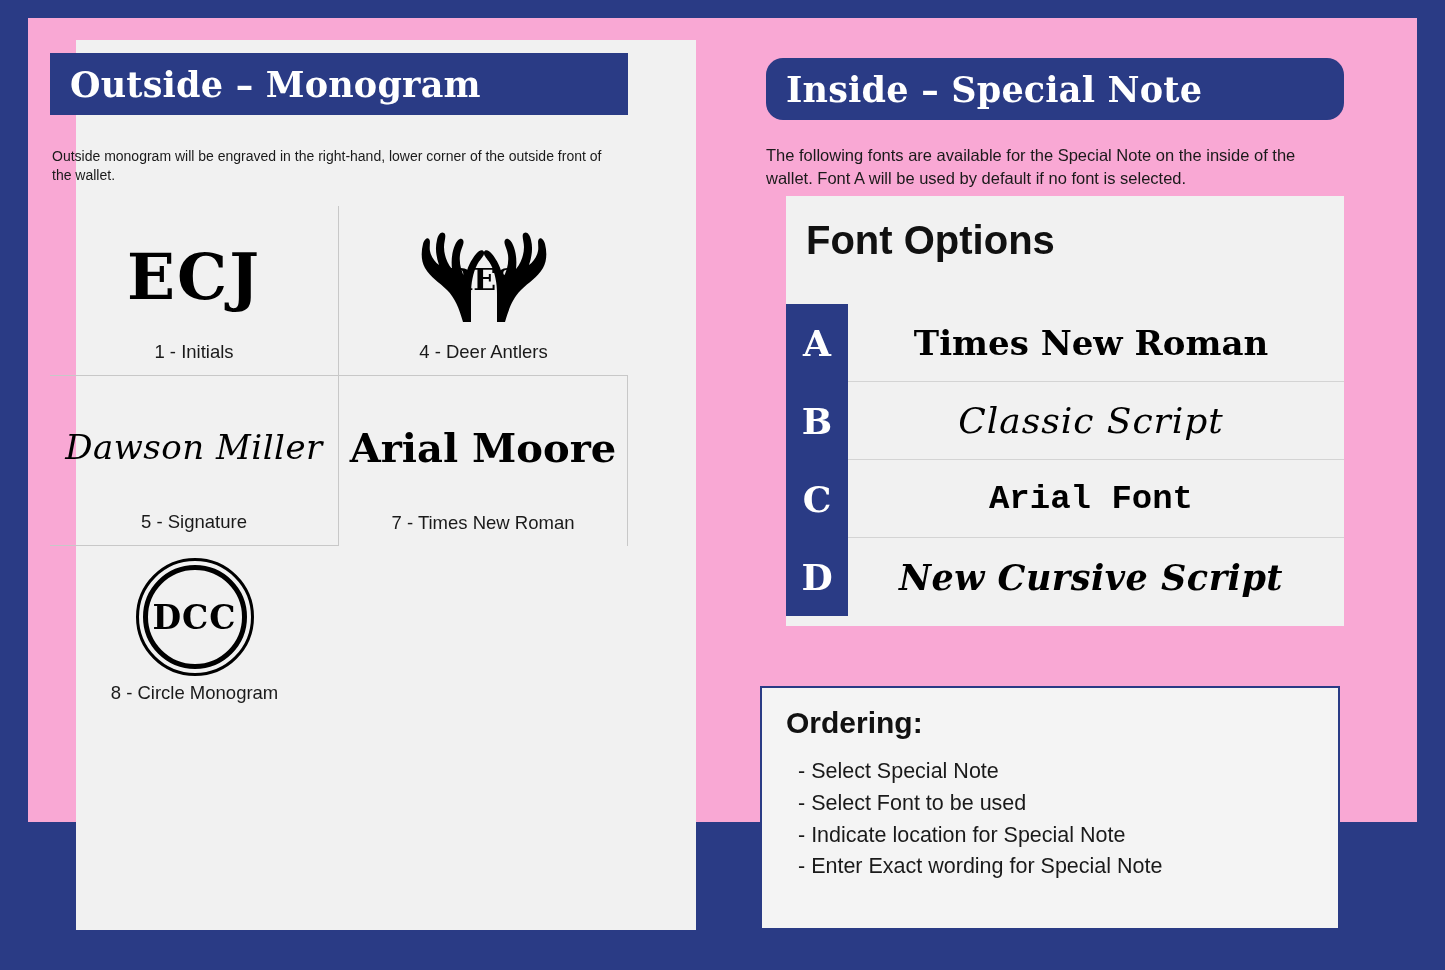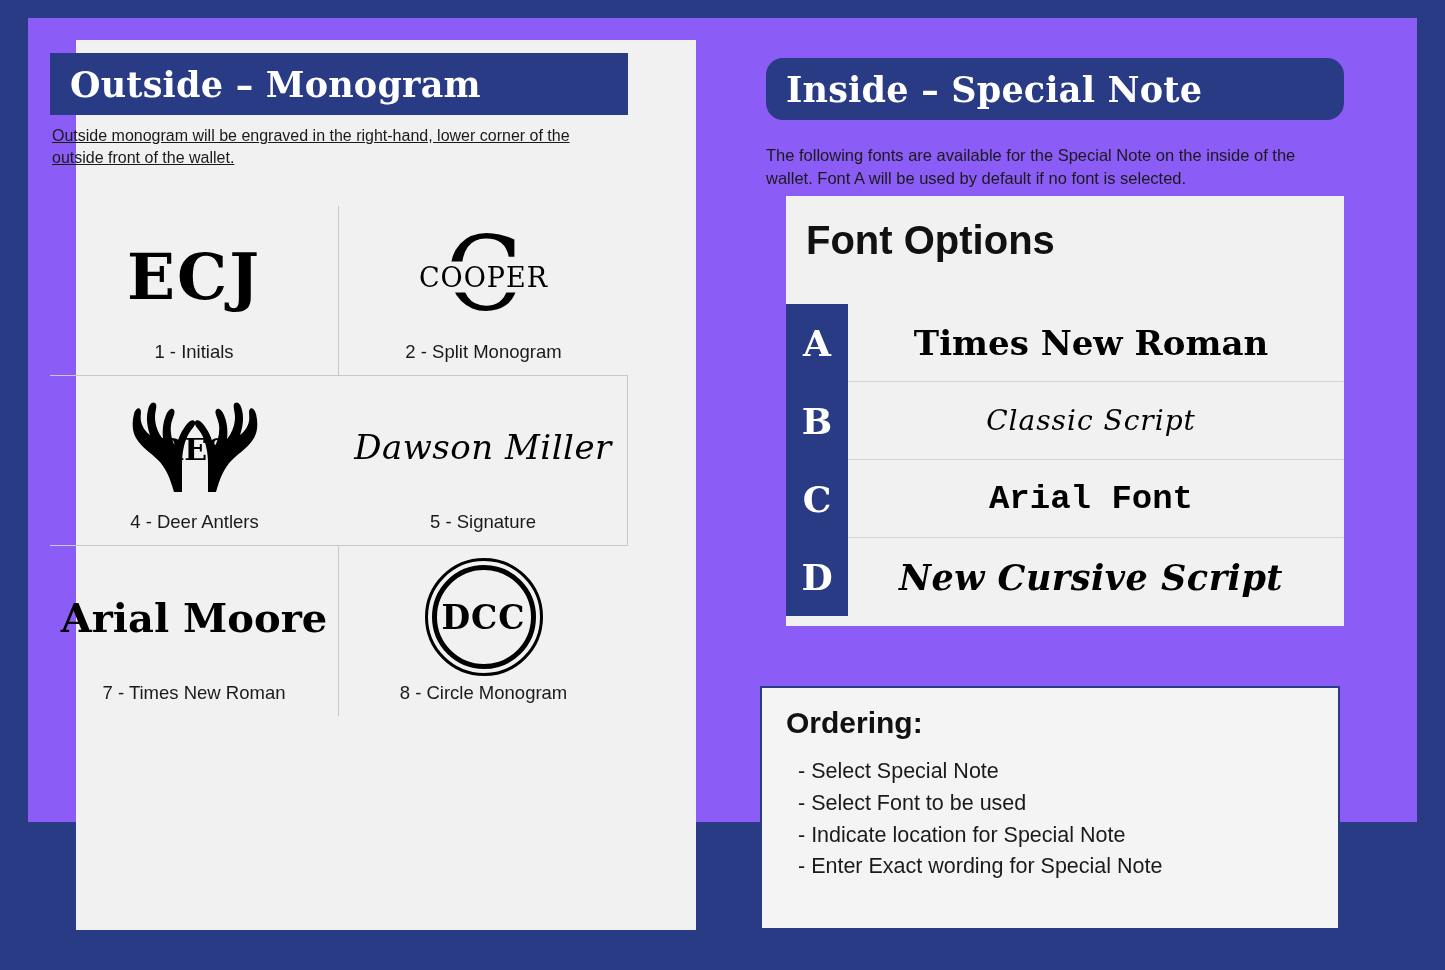--- a/index.html
+++ b/index.html
@@ -12,21 +12,21 @@
     background: #2a3b85;
     font-family: "Liberation Sans", sans-serif;
     overflow: hidden;
   }
   .page {
     position: absolute;
     left: 28px;
     top: 18px;
     width: 1389px;
     height: 804px;
-    background: #8b5cf6;
+    background: #f9a8d4;
     box-sizing: border-box;
   }
 
   
   .panel {
     position: absolute;
     background: #f1f1f1;
     box-sizing: border-box;
   }
   .bluebar {
@@ -55,26 +55,25 @@
   #left-header {
     position: absolute;
     left: 22px;
     top: 35px;
     width: 578px;
     height: 62px;
   }
   #left-desc {
     position: absolute;
     left: 24px;
-    top: 107px;
+    top: 129px;
     width: 562px;
-    font-size: 16px;
+    font-size: 14px;
     line-height: 1.38;
     color: #1a1a1a;
-    text-decoration: underline;
   }
   #mono-grid {
     position: absolute;
     left: 22px;
     top: 188px;
     width: 578px;
     height: 680px;
     display: grid;
     grid-template-columns: 1fr 1fr;
     grid-template-rows: 1fr 1fr 1fr 1fr;
@@ -278,21 +277,21 @@
     padding-right: 10px;
   }
   .f-times {
     font-family: "DejaVu Serif", serif;
     font-weight: bold;
     font-size: 34px;
   }
   .f-classic {
     font-family: "DejaVu Serif", serif;
     font-style: italic;
-    font-size: 28px;
+    font-size: 36px;
     letter-spacing: 1px;
   }
   .f-arial {
     font-family: Liberation Mono, monospace;
     font-weight: bold;
     font-size: 34px;
   }
   .f-newengland {
     font-family: "DejaVu Serif", serif;
     font-style: italic;
@@ -350,29 +349,20 @@
 
   <div id="mono-grid">
 
     <div class="cell col0 row0">
       <div class="sample">
         <span class="s-initials">ECJ</span>
       </div>
       <div class="caption">1 - Initials</div>
     </div>
 
-    <div class="cell col1 row0">
-      <div class="sample">
-        <div class="s-split">
-          <span class="bigc">C</span>
-          <span class="word">COOPER</span>
-        </div>
-      </div>
-      <div class="caption">2 - Split Monogram</div>
-    </div>
 
 
     <div class="cell col1 row1">
       <div class="sample">
         <div class="s-antler">
           <svg width="250" height="110" viewBox="0 0 250 110">
             <g fill="#000">
 
               <path d="M104 100 C100 86 96 76 88 68 C80 60 72 56 66 46 C62 39 62 30 64 22 C65 18 68 15 70 17 C72 19 70 24 71 29 C72 35 76 40 80 43 C77 34 76 26 78 18 C79 13 82 9 85 11 C88 13 85 19 85 25 C85 33 88 41 93 47 C92 38 93 30 96 23 C98 18 102 15 104 18 C106 21 102 26 101 33 C100 41 102 49 106 56 C108 46 112 38 117 32 C120 28 124 27 125 30 C126 34 121 37 118 43 C114 51 112 61 112 72 L112 100 Z"></path>
 

